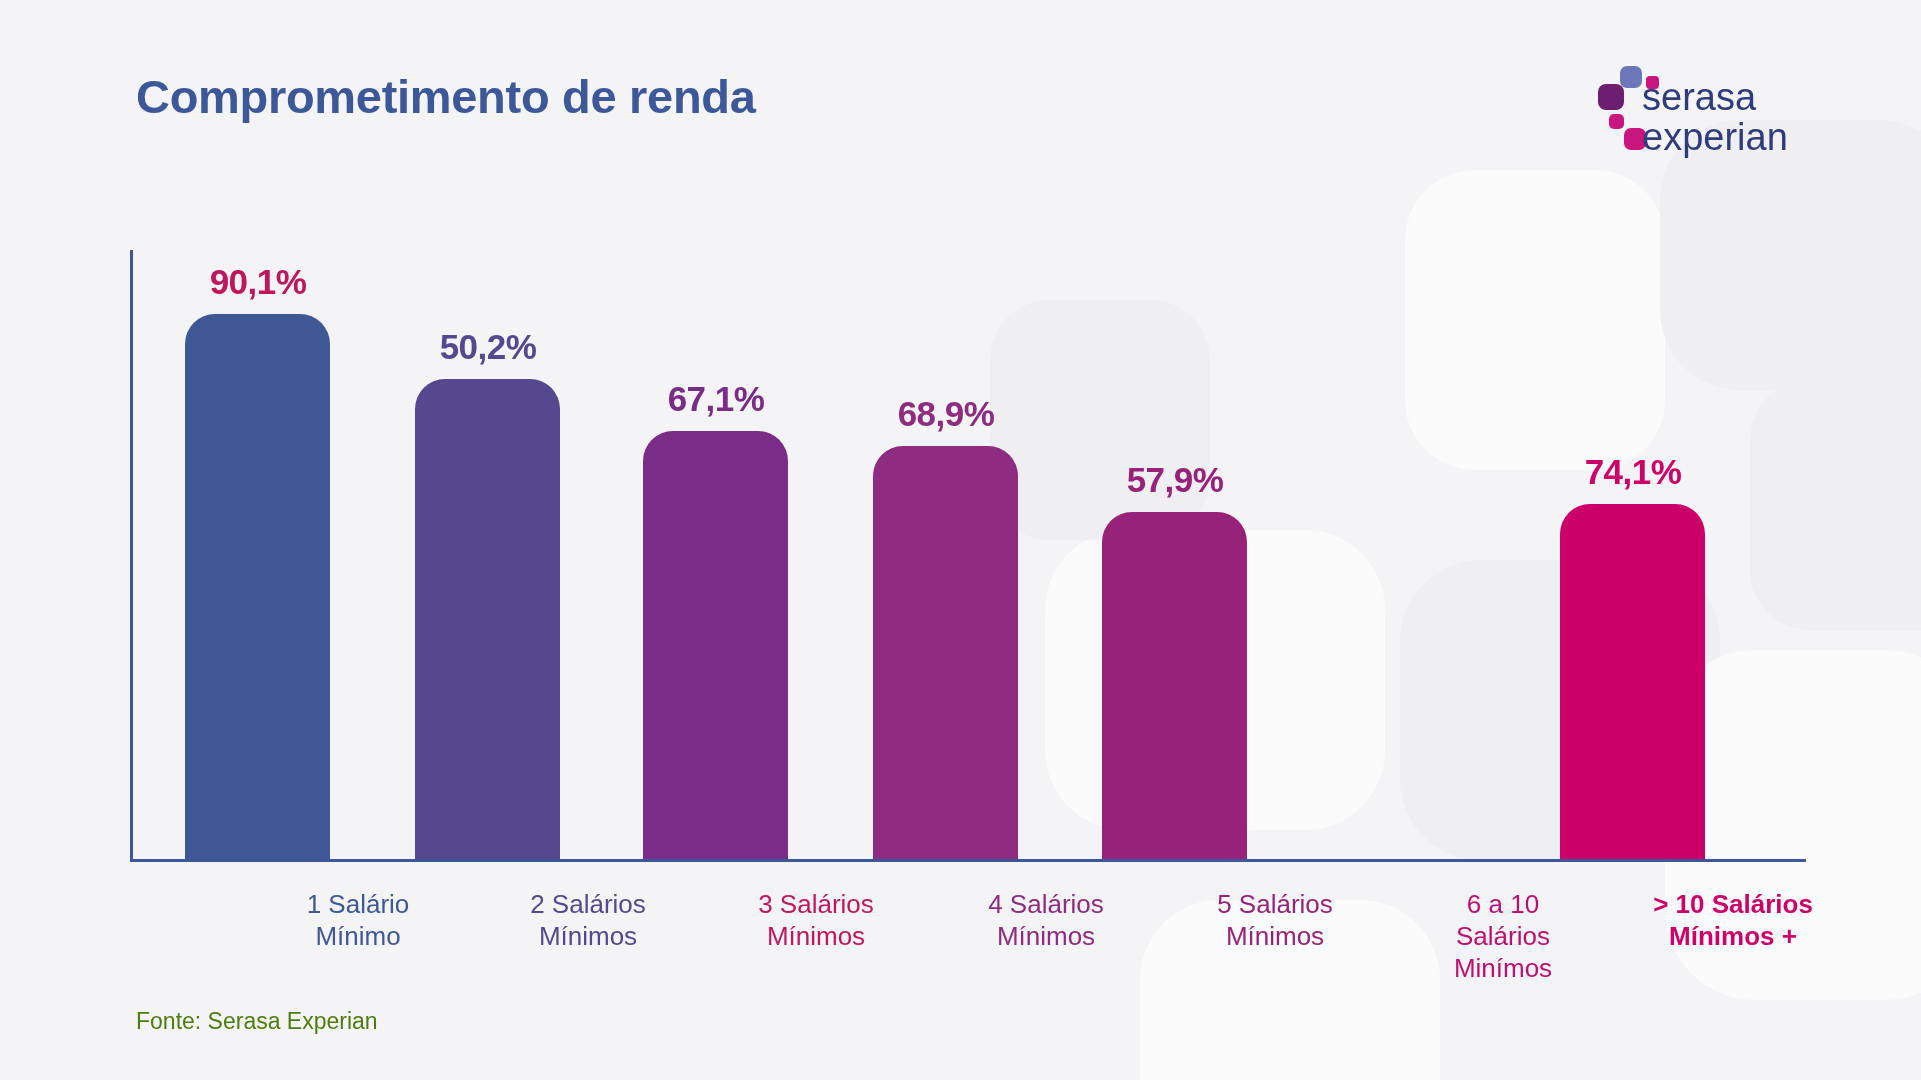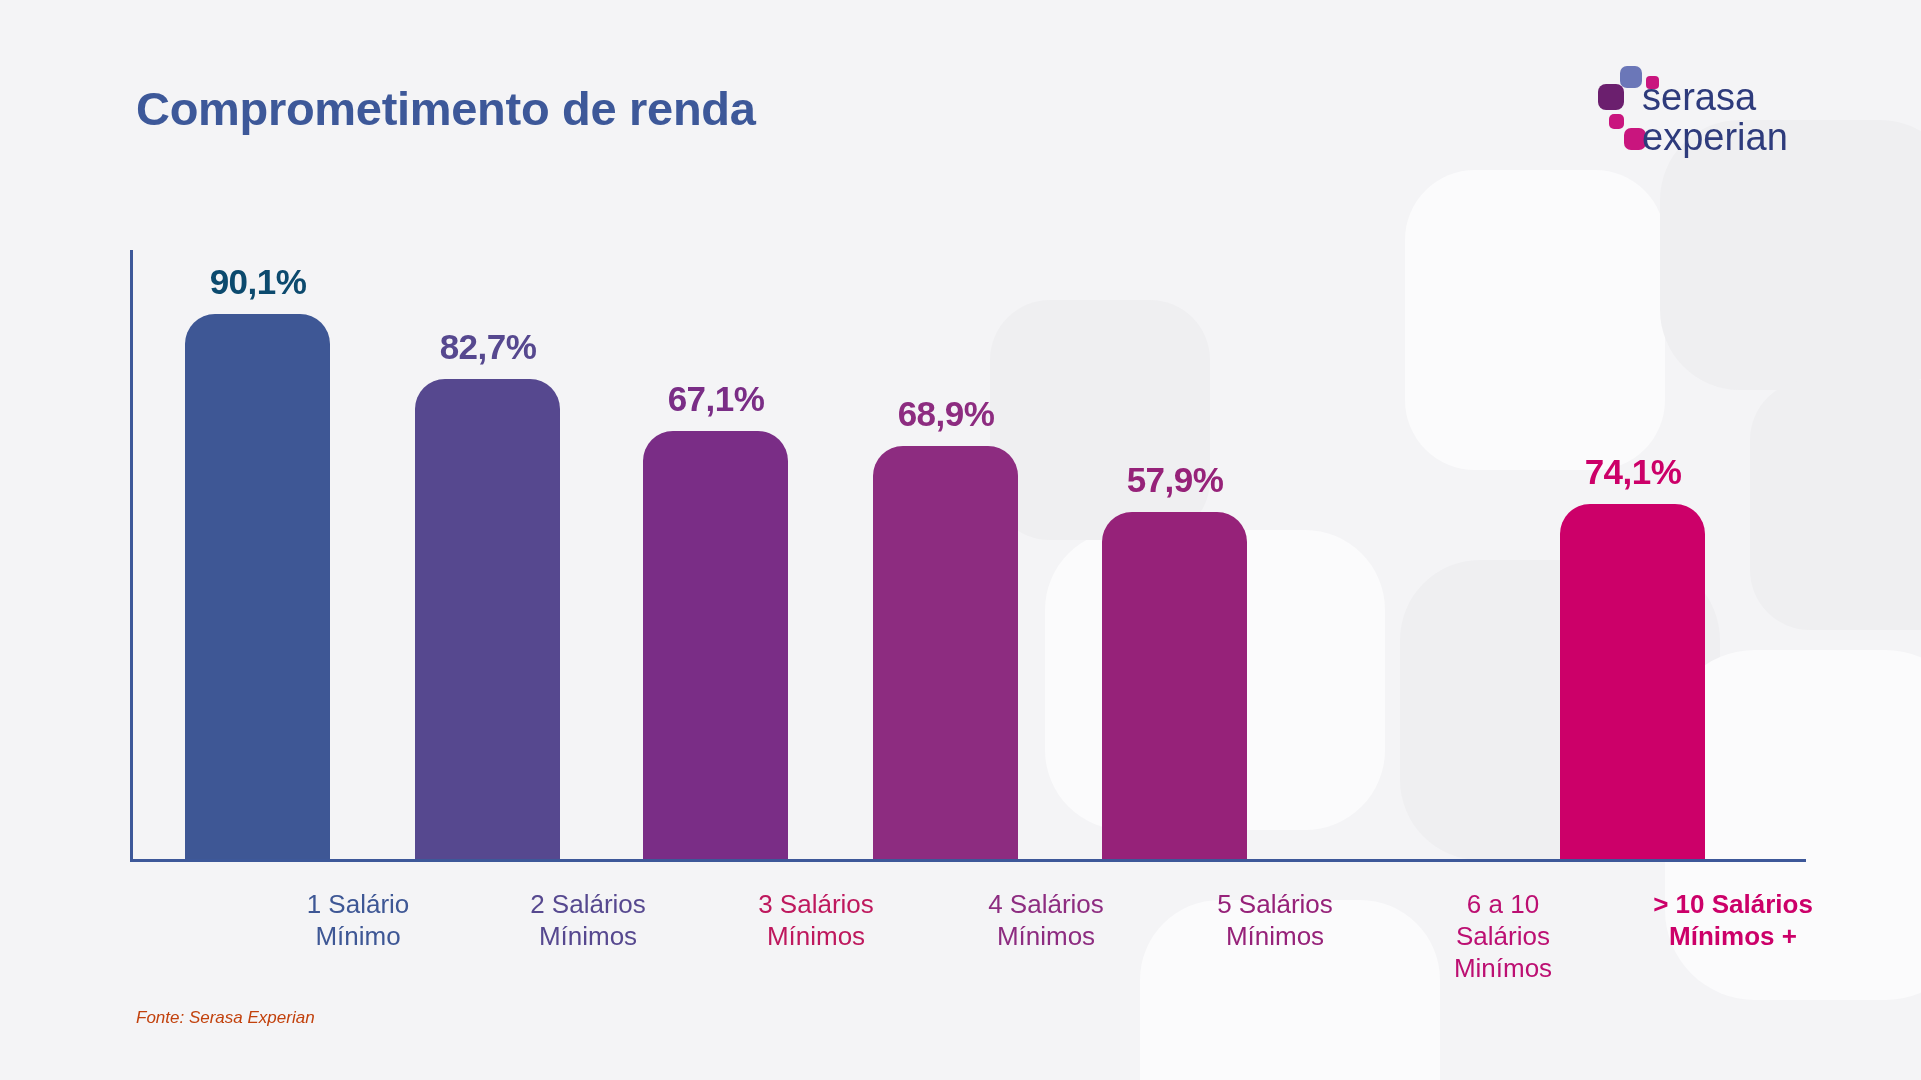--- a/index.html
+++ b/index.html
@@ -26,21 +26,21 @@
   .deco {
     position: absolute;
   }
   .deco-white  { background: #fbfbfc; }
   .deco-gray   { background: #efeff1; }
 
   
   #page-title {
     position: absolute;
     left: 136px;
-    top: 81px;
+    top: 69px;
     font-size: 47px;
     font-weight: bold;
     color: #3d5899;
     letter-spacing: -0.3px;
     white-space: nowrap;
   }
 
   
   #logo {
     position: absolute;
@@ -105,23 +105,22 @@
     font-size: 26px;
     line-height: 32px;
     font-weight: normal;
   }
 
   
   #source-note {
     position: absolute;
     left: 136px;
     top: 1008px;
-    font-size: 17px;
-    font-style: italic;
-    color: #c2410c;
+    font-size: 23px;
+    color: #4d7c0f;
     white-space: nowrap;
   }
 </style>
 </head>
 <body>
 
 <div id="bg-deco">
   <div class="deco deco-white" style="left:1405px; top:170px; width:260px; height:300px; border-radius:70px;"></div>
   <div class="deco deco-gray" style="left:1660px; top:120px; width:300px; height:270px; border-radius:80px;"></div>
   <div class="deco deco-white" style="left:1045px; top:530px; width:340px; height:300px; border-radius:80px;"></div>
@@ -146,25 +145,25 @@
     <text x="44" y="48" font-family="Liberation Sans, sans-serif" font-size="38" fill="#2e3b7c">serasa</text>
     <text x="44" y="88" font-family="Liberation Sans, sans-serif" font-size="38" fill="#2e3b7c">experian</text>
   </svg>
 </div>
 
 <div id="chart">
   <div id="y-axis-line"></div>
   <div id="x-axis-line"></div>
 
 <div class="bar-group" style="left: 55px;">
-      <div class="bar-value" style="color: #0c4a6e; bottom: 557px;">90,1%</div>
+      <div class="bar-value" style="color: #be185d; bottom: 557px;">90,1%</div>
       <div class="bar" style="height: 545px; background: rgb(62, 87, 149);"></div>
     </div>
     <div class="bar-group" style="left: 285px;">
-      <div class="bar-value" style="color: rgb(86, 72, 143); bottom: 492px;">82,7%</div>
+      <div class="bar-value" style="color: rgb(86, 72, 143); bottom: 492px;">50,2%</div>
       <div class="bar" style="height: 480px; background: rgb(86, 72, 143);"></div>
     </div>
     <div class="bar-group" style="left: 513px;">
       <div class="bar-value" style="color: rgb(122, 45, 134); bottom: 440px;">67,1%</div>
       <div class="bar" style="height: 428px; background: rgb(122, 45, 134);"></div>
     </div>
     <div class="bar-group" style="left: 743px;">
       <div class="bar-value" style="color: rgb(141, 44, 128); bottom: 425px;">68,9%</div>
       <div class="bar" style="height: 413px; background: rgb(141, 44, 128);"></div>
     </div>

